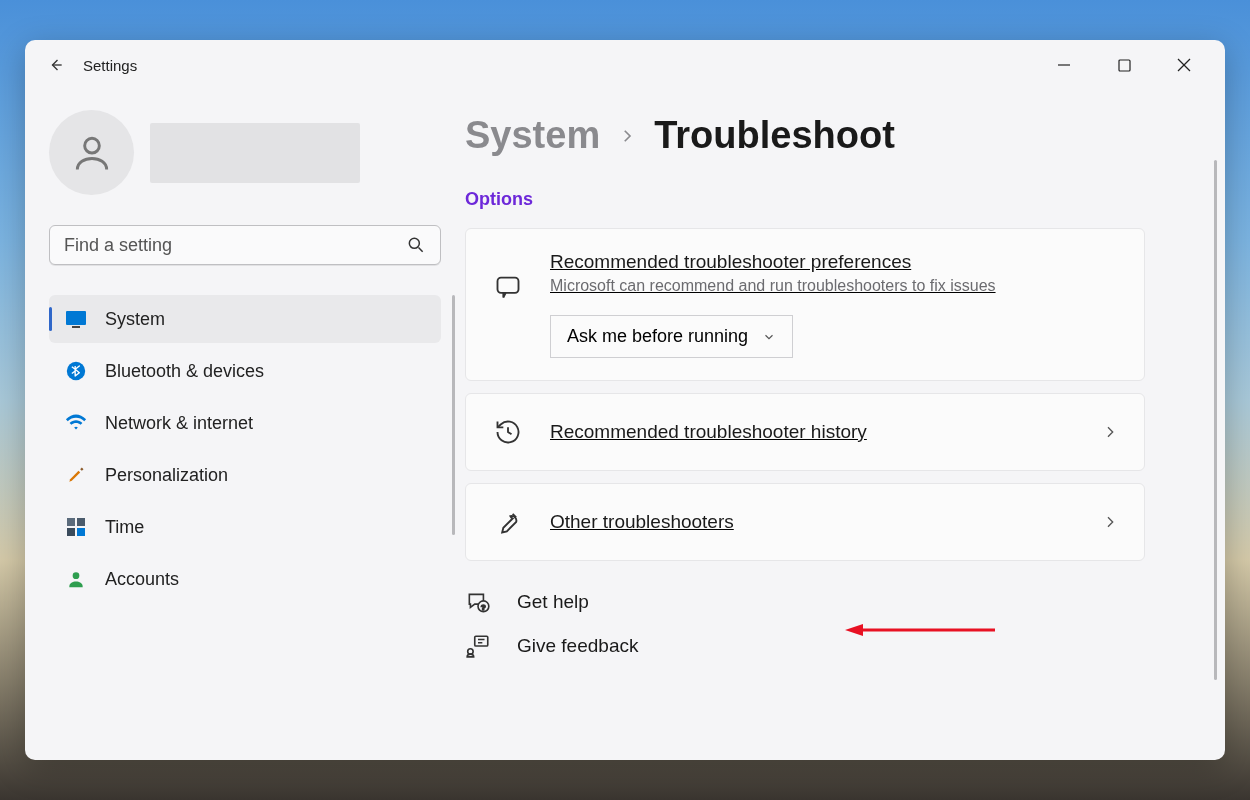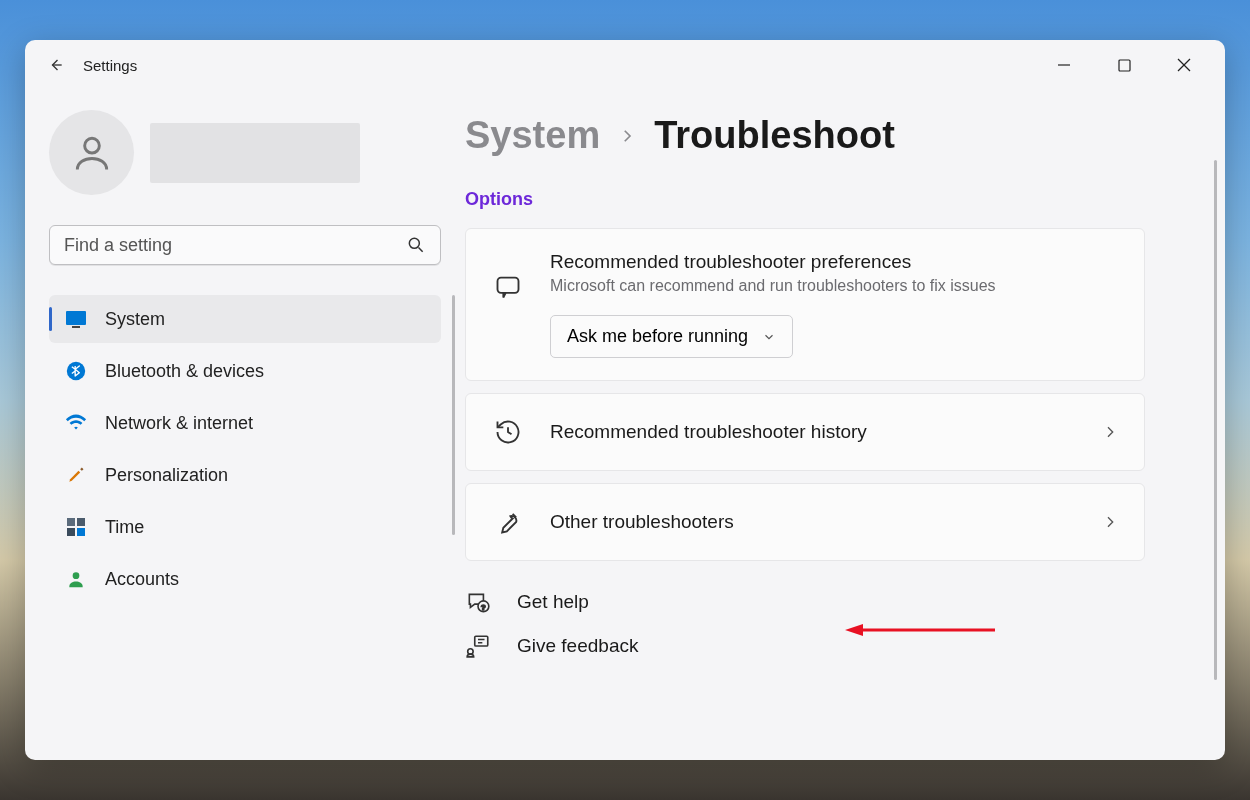--- a/index.html
+++ b/index.html
@@ -49,26 +49,26 @@
 .bc-current { font-size:38px; font-weight:600; color:#1a1a1a; }
 .section-label { font-size:18px; font-weight:600; color:#6d28d9; margin-bottom:18px; }
 .card {
   background:#fbfbfb; border:1px solid #e6e6e8; border-radius:6px;
   padding: 22px 26px; display:flex; align-items:center; gap:26px;
   margin-bottom:12px; cursor:pointer; width: 680px;
 }
 .card.pref { align-items:flex-start; }
 .cardicon { width:32px; height:32px; display:flex; align-items:center; justify-content:center; flex-shrink:0; color:#333; }
 .card.pref .cardicon { margin-top:20px; }
-.cardbody { flex:1; }
+.cardbody { flex:1;text-decoration:underline; }
 .cardtitle { font-size:19px; color:#1a1a1a; }
 .carddesc { font-size:16px; color:#6b6b6f; margin-top:4px; }
 .dropdown {
   margin-top:20px; display:inline-flex; align-items:center; gap:14px;
-  border:1px solid #cfcfd2; border-radius:5px; padding:10px 16px;
+  border:1px solid #cfcfd2; border-radius:0; padding:10px 16px;
   font-size:18px; cursor:pointer; background:#fbfbfb;
 }
 .chev { color:#555; }
 .link-list { margin-top:28px; display:flex; flex-direction:column; gap:18px; }
 .linkrow { display:flex; align-items:center; gap:26px; cursor:pointer; }
 .linkrow .txt { font-size:19px; color:#1a1a1a; }
 .main-scroll { position:absolute; right:8px; top:70px; width:3px; height:520px; background:#b8b8bb; border-radius:2px; }
 .arrow-annot { position:absolute; left:820px; top:580px; pointer-events:none; }
 svg { display:block; }
 </style>

